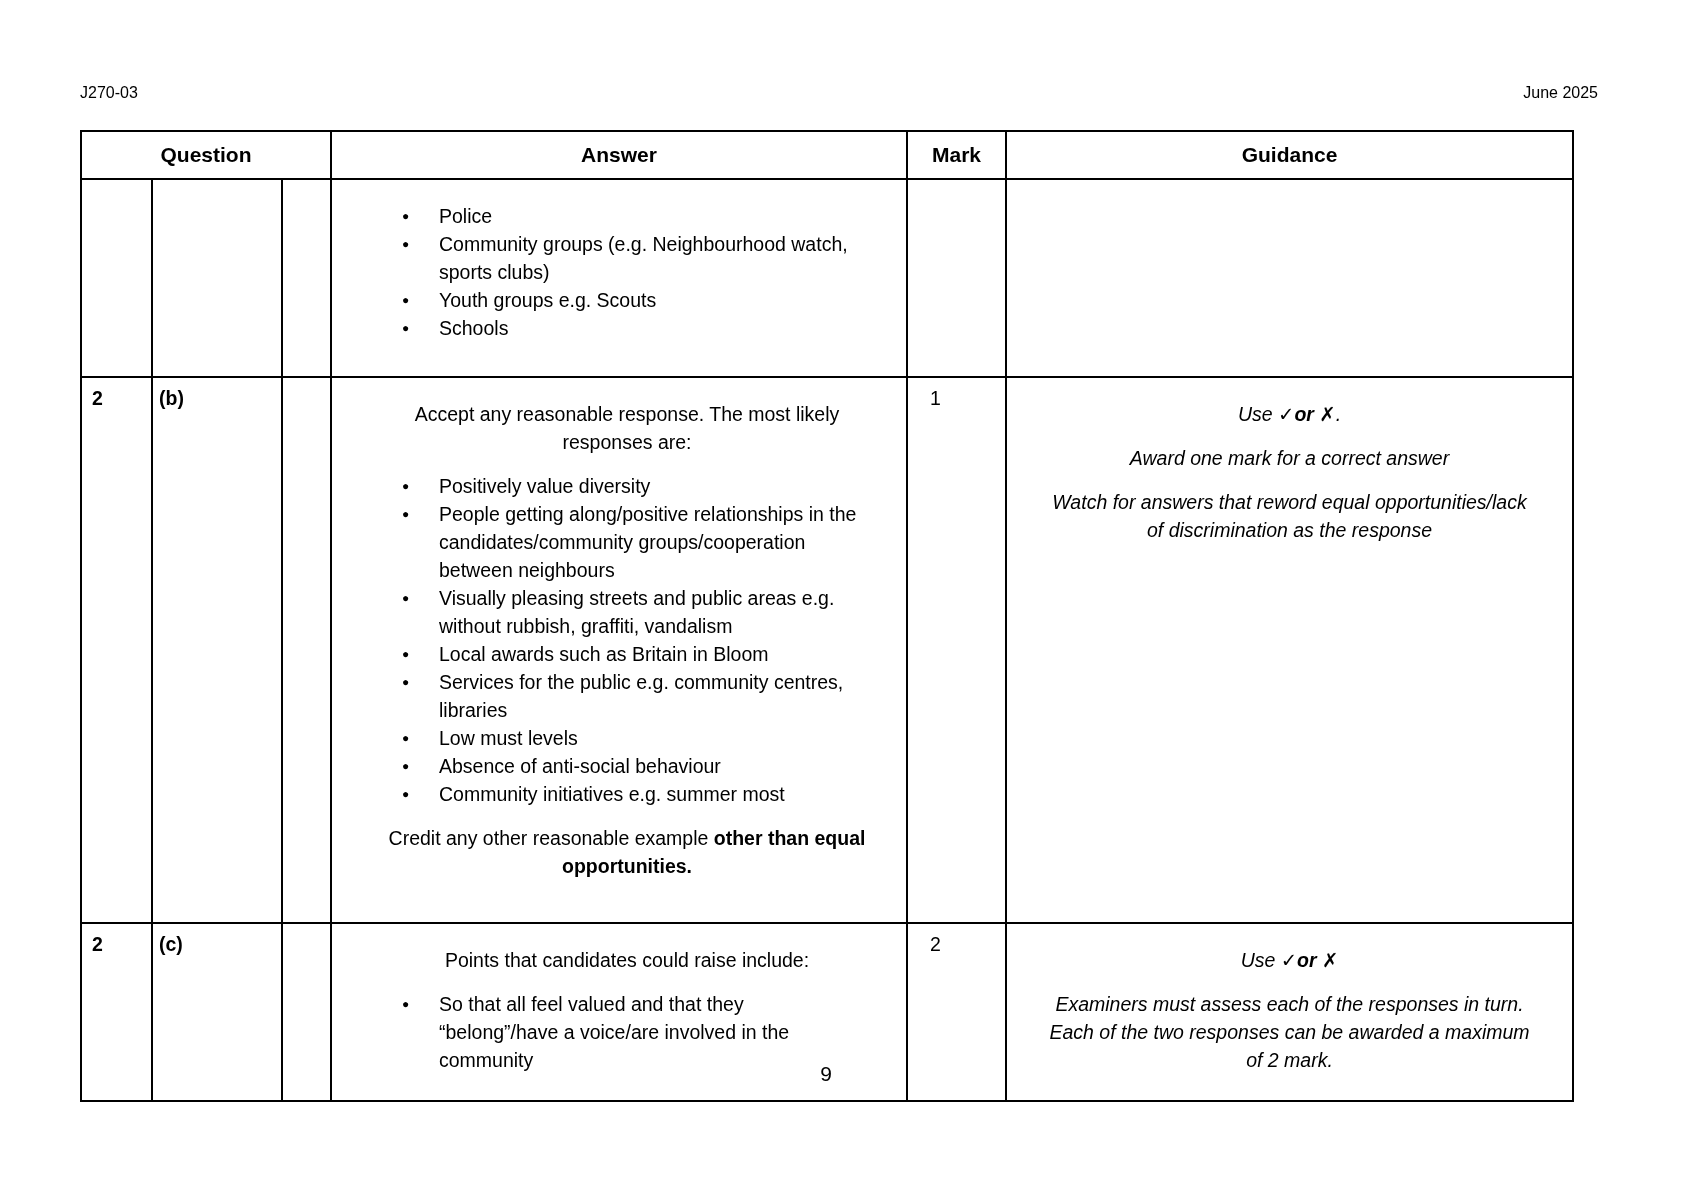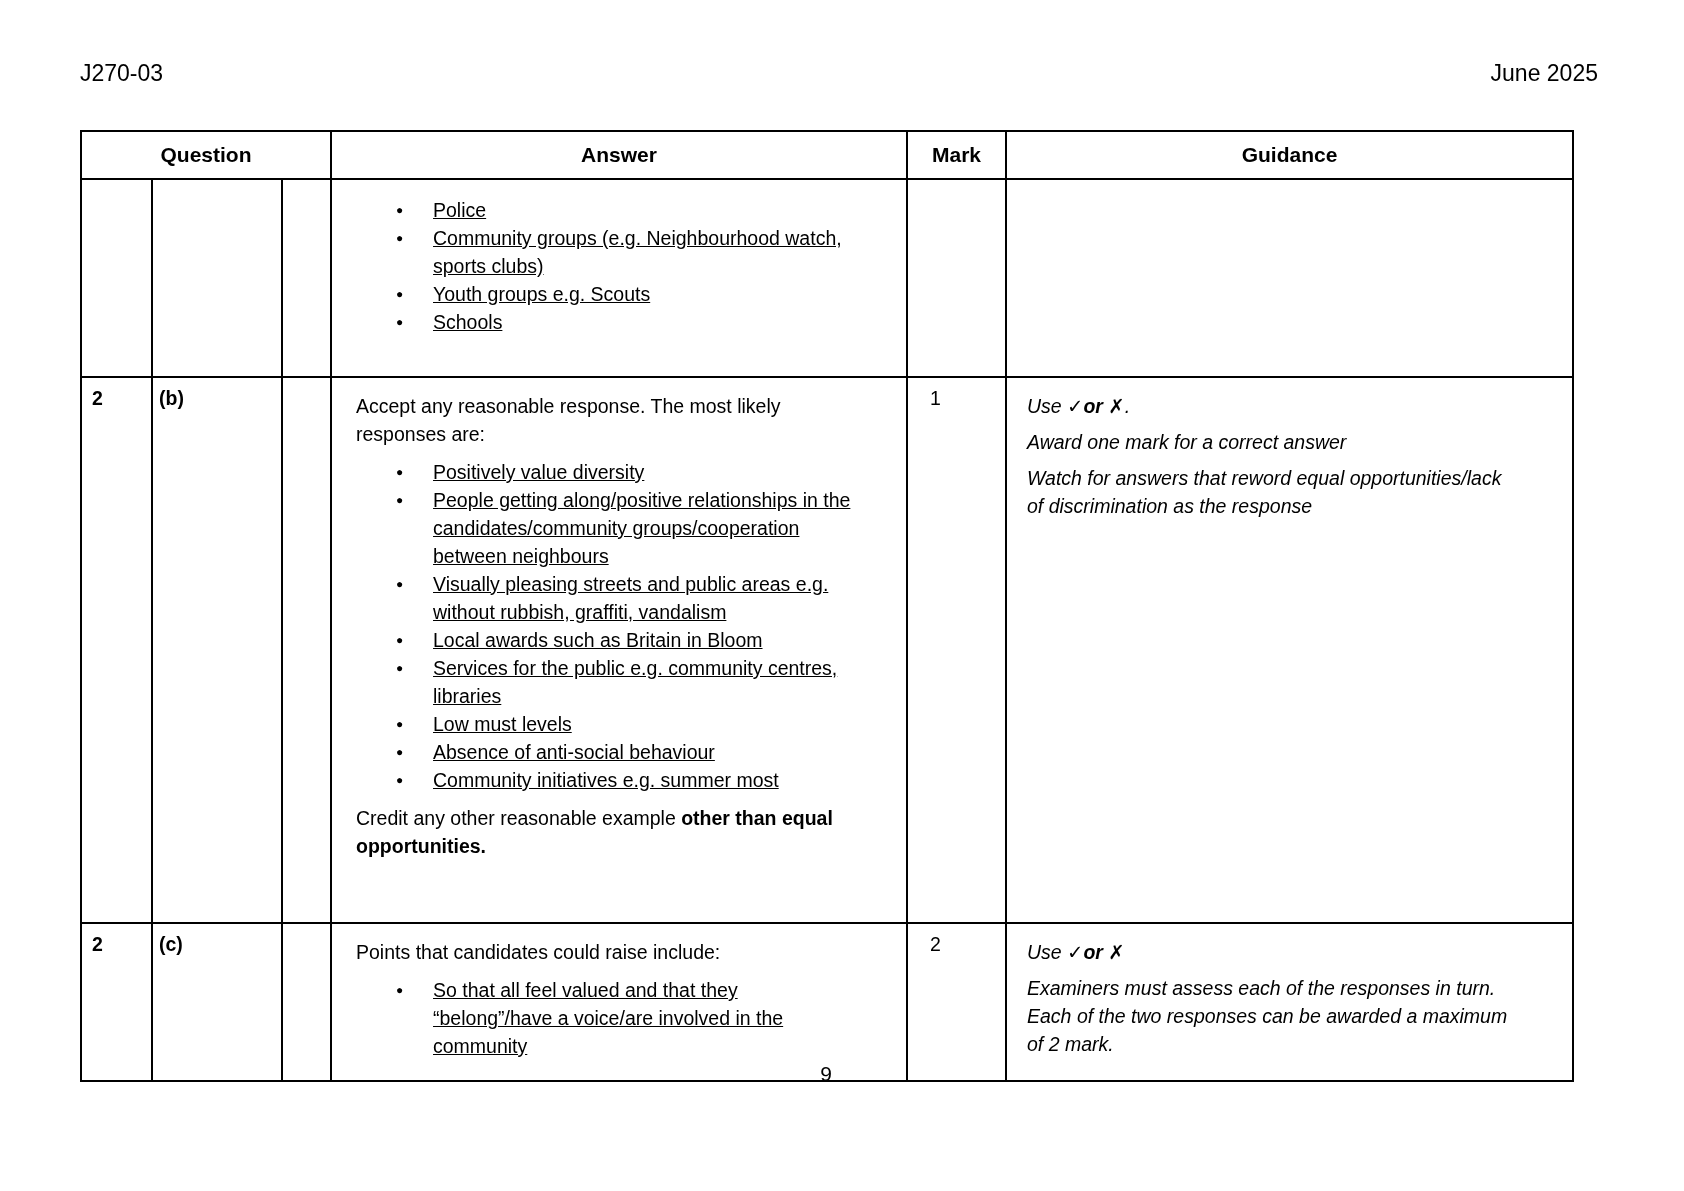--- a/index.html
+++ b/index.html
@@ -3,21 +3,21 @@
 <meta charset="utf-8">
 <style>
   html,body{margin:0;padding:0;background:#fff;}
   .page{
     position:relative;
     width:1684px;height:1191px;
     background:#fff;color:#000;
     font-family:"Liberation Sans","DejaVu Sans",sans-serif;
     overflow:hidden;
   }
-  .doc-header{position:absolute;top:60px;left:80px;width:1518px;height:28px;font-size:23px;}
+  .doc-header{position:absolute;top:84px;left:80px;width:1518px;height:28px;font-size:16px;}
   .doc-code{position:absolute;left:0;top:0;}
   .doc-title{position:absolute;left:0;top:0;width:100%;text-align:center;}
   .doc-date{position:absolute;right:0;top:0;}
 
   table.ms{
     position:absolute;top:130px;left:80px;
     width:1492px;
     border-collapse:collapse;table-layout:fixed;
   }
   .ms th,.ms td{border:2px solid #000;vertical-align:top;background:#fff;}
@@ -29,23 +29,23 @@
   tr.row-1{height:198px;}
   tr.row-2b{height:546px;}
   tr.row-2c{height:128px;}
   .q-num{padding:6px 0 0 10px;font-weight:bold;}
   .q-part{padding:6px 0 0 6px;font-weight:bold;}
   .q-sub{padding:0;}
   .answer{padding:6px 0 10px 16px;}
   .mark{padding:6px 0 0 22px;}
   .guidance{padding:6px 12px 4px 12px;font-style:italic;}
   .prewrap{white-space:pre-wrap;}
-  .ms p{margin:8px;}
+  .ms p{margin:16px;text-align:center;}
   .gap-top{margin-top:28px;}
-  ul.bullets{list-style:none;margin:10px;padding:0;text-decoration:underline;}
+  ul.bullets{list-style:none;margin:16px;padding:0;}
   ul.bullets li{position:relative;padding-left:75px;white-space:pre-wrap;}
   ul.bullets li::before{
     content:"\25CF";
     position:absolute;left:38px;top:0;
     font-size:12px;line-height:28px;
   }
   .page-num{
     position:absolute;top:1062px;left:80px;width:1492px;
     text-align:center;font-size:21px;
   }

